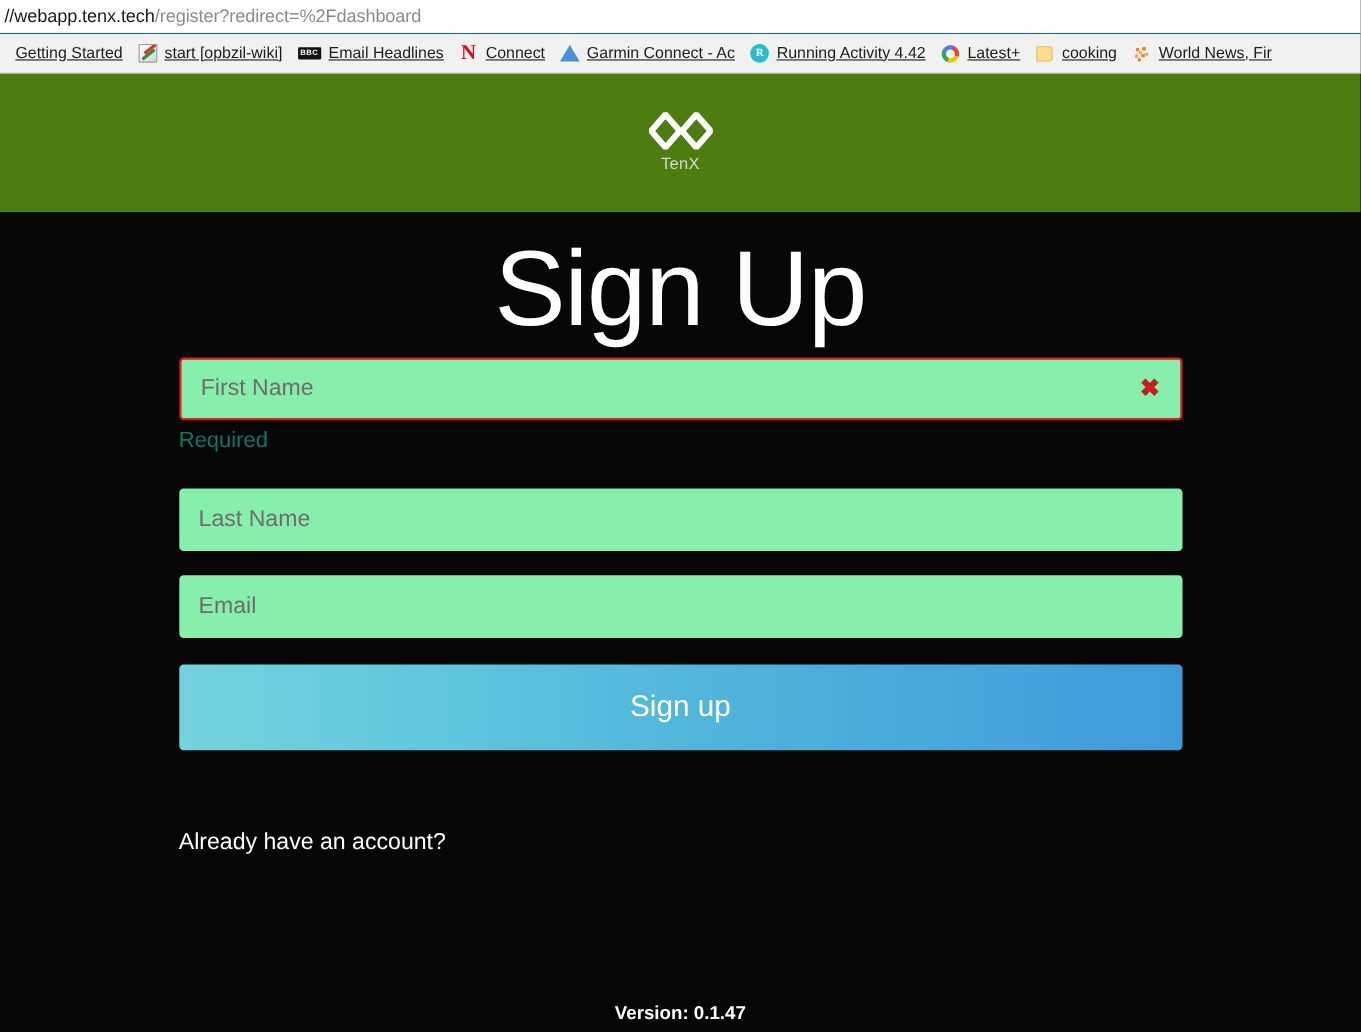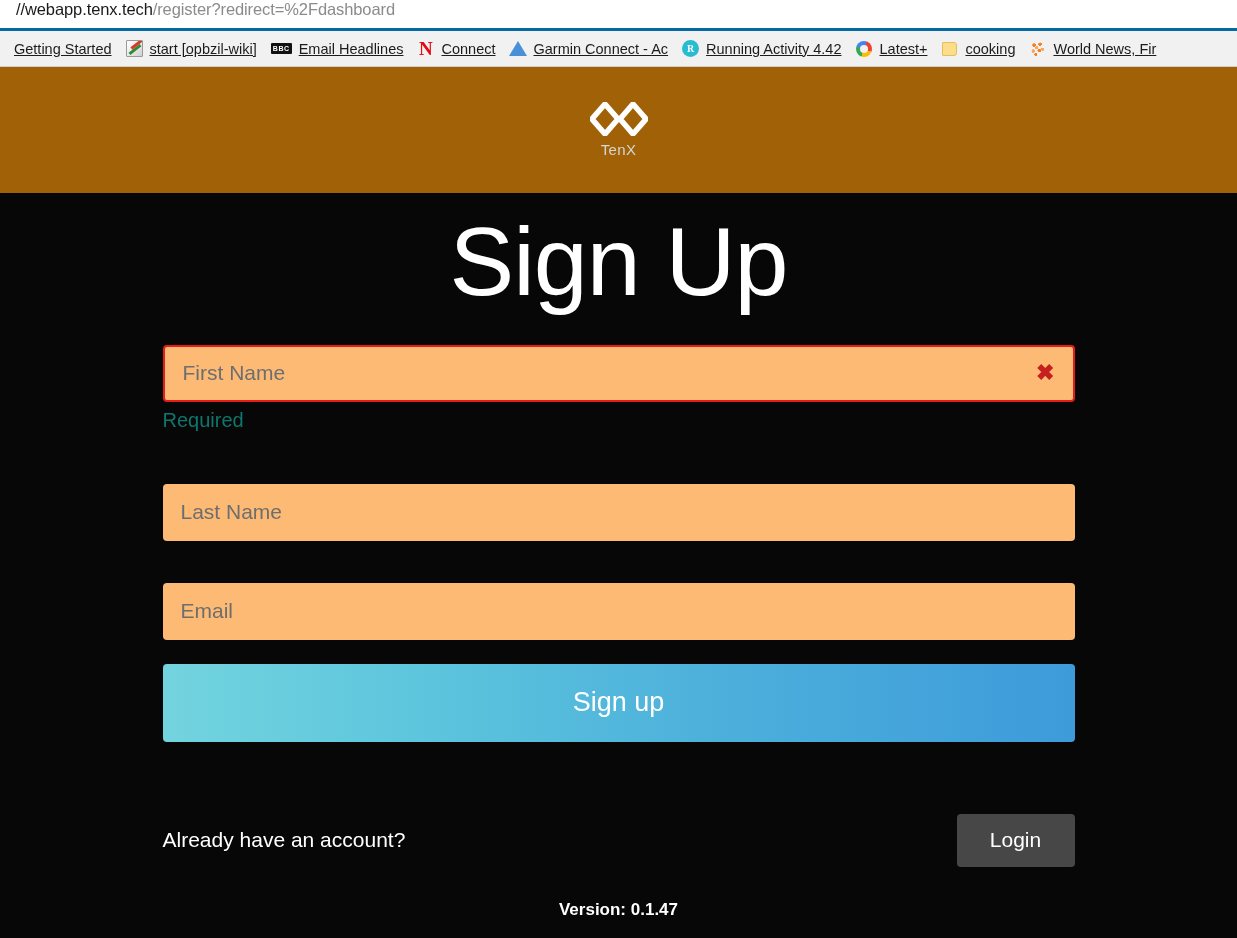--- a/index.html
+++ b/index.html
@@ -12,23 +12,24 @@
   }
 
   
   .browser-chrome {
     width: 100%;
     background: #f1f1f2;
   }
   .url-bar {
     height: 31px;
     display: flex;
+    align-items: center;
     background: #ffffff;
-    padding-left: 16px;
-    border-bottom: 3px solid #0369a1;
+    padding-left: 4px;
+    border-bottom: 1px solid #0369a1;
   }
   .url-text {
     font-size: 16.5px;
     white-space: nowrap;
     letter-spacing: -0.1px;
   }
   .url-host { color: #1a1a1a; }
   .url-path { color: #8b8b8d; }
 
   .bookmarks-bar {
@@ -132,21 +133,21 @@
       radial-gradient(circle at 25% 65%, #f9a65a 1.6px, transparent 1.9px),
       radial-gradient(circle at 60% 62%, #f58220 1.6px, transparent 1.9px),
       radial-gradient(circle at 45% 45%, #f9a65a 1.4px, transparent 1.7px),
       radial-gradient(circle at 80% 55%, #f9a65a 1.4px, transparent 1.7px),
       radial-gradient(circle at 40% 85%, #f58220 1.4px, transparent 1.7px);
   }
 
   
   .app-header {
     height: 126px;
-    background: #a16207;
+    background: #4d7c0f;
     display: flex;
     flex-direction: column;
     align-items: center;
     justify-content: center;
   }
   .logo-wrap { display:flex; flex-direction:column; align-items:center; }
   .logo-mark { width: 58px; height: 34px; display:block; }
   .logo-text {
     margin-top: 5px;
     color: #d5d5d5;
@@ -170,28 +171,27 @@
     line-height: 1.05;
   }
   .form-area {
     width: 912px;
     margin: 0 auto;
     padding-top: 12px;
   }
   .field {
     width: 100%;
     height: 57px;
-    background:#fdba74;
+    background:#86efac;
     border: none;
     border-radius: 4px;
     display:flex;
     align-items:center;
     padding: 0 18px;
     position: relative;
-    margin-top: 20px;
   }
   .field.error {
     border: 2px solid #e41c1c;
   }
   .field-placeholder {
     color:#6e6e6e;
     font-size: 21px;
   }
   .field-error-icon {
     position:absolute;
@@ -244,21 +244,21 @@
     border-radius: 4px;
     width: 118px;
     height: 53px;
     font-size: 21px;
     font-family:"Liberation Sans", sans-serif;
     cursor:pointer;
   }
 
   .version-text {
     position:absolute;
-    bottom: 15px;
+    bottom: 4px;
     left: 0; right: 0;
     text-align:center;
     color:#ffffff;
     font-size: 17px;
     font-weight: bold;
   }
 </style>
 </head>
 <body>
 
@@ -356,19 +356,18 @@
     <div class="spacer-20"></div>
 
     <div class="field">
       <span class="field-placeholder">Email</span>
     </div>
 
     <button class="signup-button">Sign up</button>
 
     <div class="account-row">
       <span class="account-text">Already have an account?</span>
-      <button class="login-button">Login</button>
     </div>
 
   </div>
 
   <div class="version-text">Version: 0.1.47</div>
 </div>
 
 </body></html>

